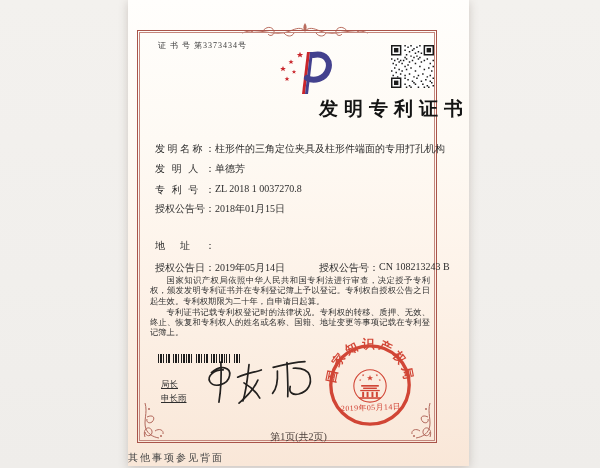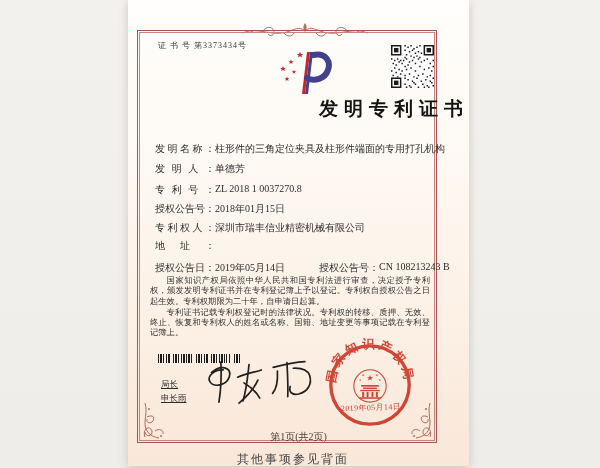--- a/index.html
+++ b/index.html
@@ -40,21 +40,21 @@
       #1c1c1c 0 1.1px,transparent 1.1px 2.2px,
       #1c1c1c 2.2px 4.0px,transparent 4.0px 5.2px,
       #1c1c1c 5.2px 5.9px,transparent 5.9px 7.6px);}
   .signer{left:33px;top:378px;font-size:8.5px;line-height:13.5px;color:#2e2e2e;}
   .signer span{display:block;text-decoration:underline;}
   .sig{left:70px;top:356px;transform:rotate(-3deg);mix-blend-mode:multiply;}
   .seal{left:193px;top:336px;opacity:.92;mix-blend-mode:multiply;}
   .seal-date{left:200px;top:402px;width:86px;text-align:center;color:#cf3a2c;
              font-size:7.8px;letter-spacing:.5px;transform:rotate(-2deg);white-space:nowrap;}
   .page-info{left:0;right:0;top:430px;text-align:center;font-size:10px;color:#4a3f3a;}
-  .footer-note{left:0;right:11px;top:451px;text-align:center;font-size:12px;
+  .footer-note{left:0;right:11px;top:451px;text-align:left;font-size:10px;
                letter-spacing:2px;color:#454545;}
   .qr{left:263px;top:45px;}
   .logo{left:146px;top:47px;}
   .ornament{left:112px;top:21px;}
   .fl-l{left:11px;top:401px;}
   .fl-r{left:274px;top:401px;transform:scaleX(-1);}
   svg{display:block;}
 </style>
 </head>
 <body>
@@ -141,23 +141,20 @@
     <span class="lb">发明名称：</span><span class="val">柱形件的三角定位夹具及柱形件端面的专用打孔机构</span>
   </div>
   <div class="abs row" style="top:162px">
     <span class="lb">发明人：</span><span class="val">单德芳</span>
   </div>
   <div class="abs row" style="top:183px">
     <span class="lb">专利号：</span><span class="val">ZL 2018 1 0037270.8</span>
   </div>
   <div class="abs row" style="top:202px">
     <span class="lb">授权公告号：</span><span class="val">2018年01月15日</span>
-  </div>
-  <div class="abs row" style="top:221px">
-    <span class="lb">专利权人：</span><span class="val">深圳市瑞丰信业精密机械有限公司</span>
   </div>
   <div class="abs row row-addr" style="top:239px">
     <span class="lb">地址：</span>
   </div>
   <div class="abs row" style="top:261px">
     <span class="lb">授权公告日：</span><span class="val">2019年05月14日</span>
     <span class="pair2"><span class="lb">授权公告号：</span><span class="val">CN 108213243 B</span></span>
   </div>
 
   <div class="abs paras">

